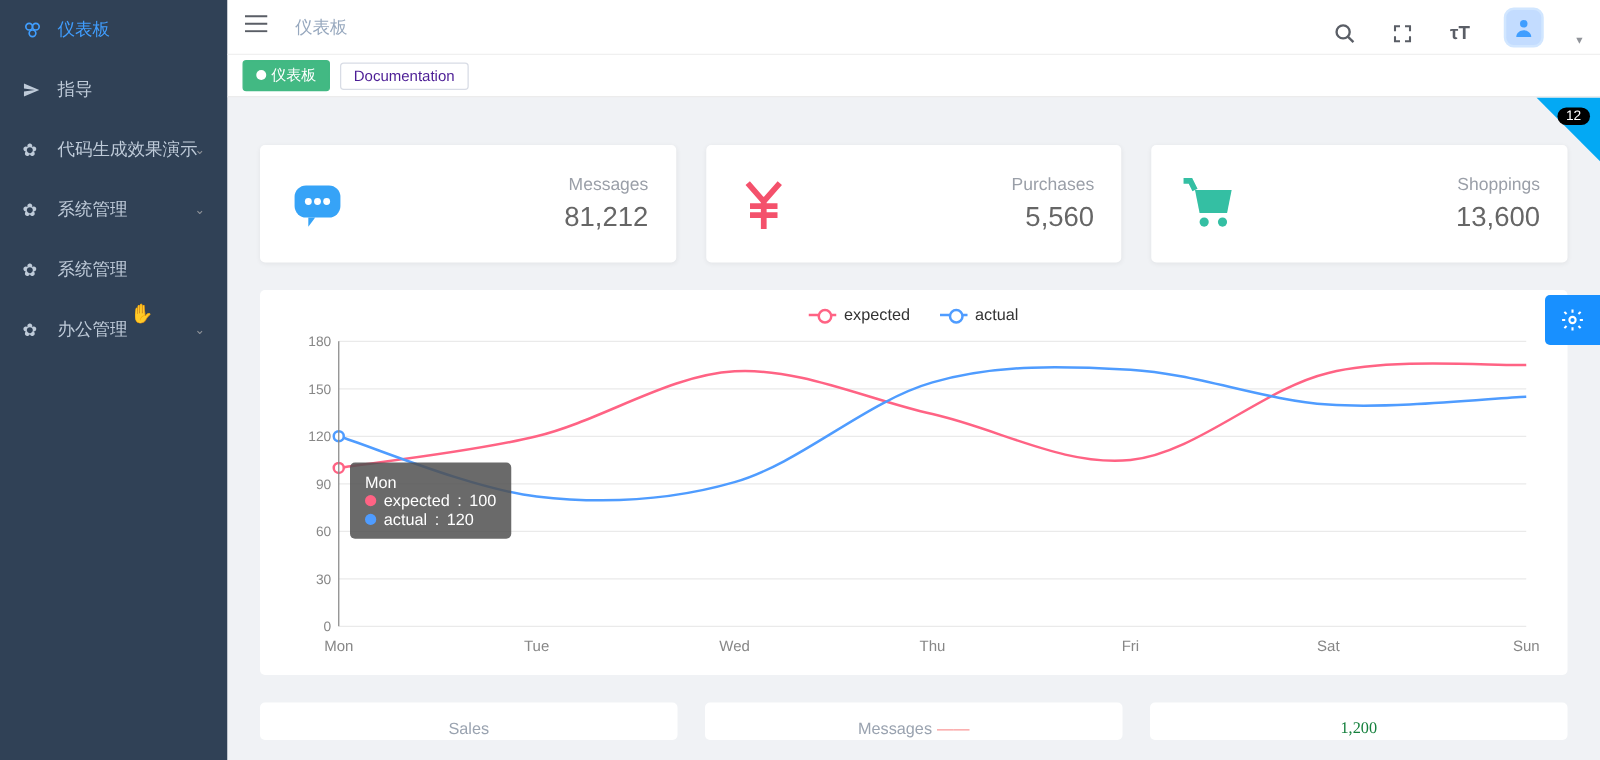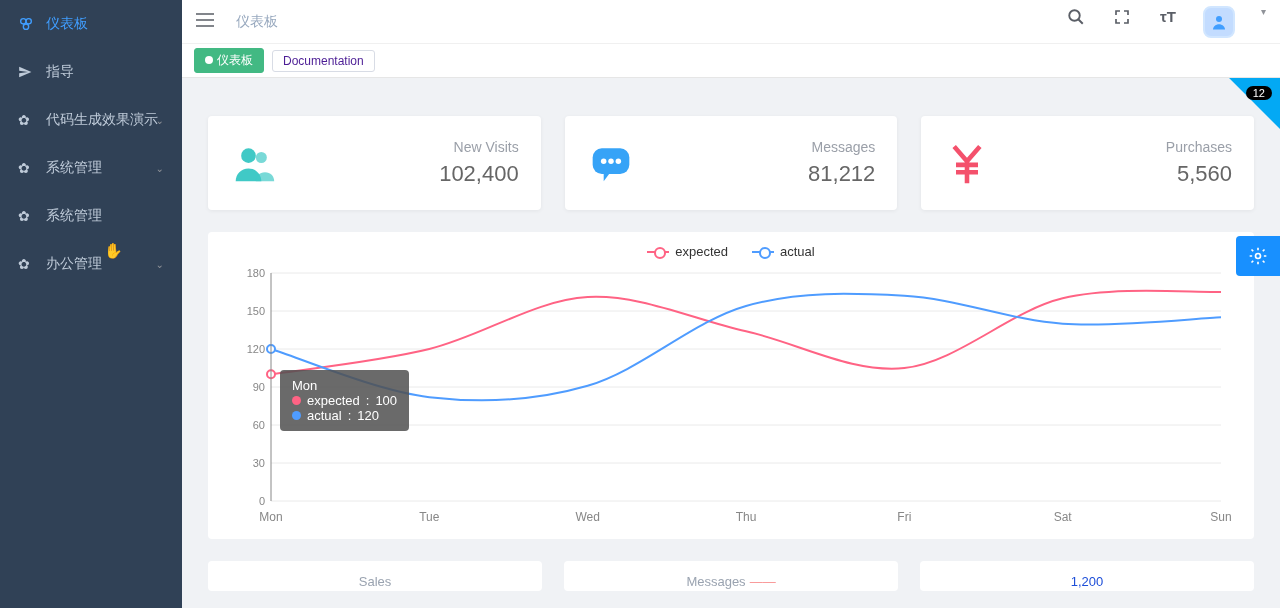--- a/index.html
+++ b/index.html
@@ -7,21 +7,21 @@
 
 .sidebar { position: absolute; left: 0; top: 0; width: 182px; height: 100%; background: #304156; color: #bfcbd9; }
 .sidebar-item { display: flex; align-items: center; height: 48px; padding: 0 18px; font-size: 14px; cursor: pointer; position: relative; }
 .sidebar-item.active { color: #409eff; }
 .sidebar-item .icon { width: 16px; margin-right: 12px; display: inline-flex; }
 .sidebar-item .arrow { position: absolute; right: 18px; font-size: 10px; color: #909399; }
 
 .topbar { position: absolute; left: 182px; top: 0; right: 0; height: 44px; background: #fff; display: flex; align-items: center; padding: 0 14px; border-bottom: 1px solid #f0f0f0; }
 .hamburger { width: 20px; cursor: pointer; }
 .breadcrumb { margin-left: 20px; color: #97a8be; font-size: 14px; }
-.topbar-right { margin-left: auto; display: flex; align-items: flex-start; gap: 24px; }
+.topbar-right { margin-left: auto; display: flex; align-items: flex-end; gap: 24px; }
 .topbar-icon { width: 22px; height: 22px; display: inline-flex; align-items: center; justify-content: center; cursor: pointer; color: #5a5e66; }
 .avatar { width: 32px; height: 32px; border-radius: 8px; background: #c3dcff; display: flex; align-items: center; justify-content: center; color: #409eff; border: 2px solid #d1e6ff; }
 .caret { margin-left: 2px; font-size: 10px; color: #909399; }
 
 .tabbar { position: absolute; left: 182px; top: 44px; right: 0; height: 34px; background: #fff; display: flex; align-items: center; padding: 0 12px; border-bottom: 1px solid #e6e6e6; gap: 8px; }
 .tab { padding: 3px 10px; font-size: 12px; border: 1px solid #d8dce5; border-radius: 3px; color: #4c1d95; cursor: pointer; }
 .tab.active { background: #42b983; border-color: #42b983; color: #fff; }
 .tab .dot { display: inline-block; width: 8px; height: 8px; border-radius: 50%; background: #fff; margin-right: 4px; }
 
 .page { position: absolute; left: 182px; top: 78px; right: 0; bottom: 0; overflow: hidden; background: #f0f2f5; }
@@ -52,21 +52,21 @@
 .ytick { font-size: 11px; fill: #878787; text-anchor: end; }
 .xtick { font-size: 12px; fill: #878787; text-anchor: middle; }
 
 .tooltip { position: absolute; left: 280px; top: 370px; background: rgba(80,80,80,0.85); color: #fff; font-size: 13px; padding: 8px 12px; border-radius: 4px; }
 .tooltip .trow { display: flex; align-items: center; gap: 6px; }
 .tooltip .tdot { width: 9px; height: 9px; border-radius: 50%; }
 
 .panels { display: flex; gap: 22px; margin: 22px 26px 0; }
 .panel { flex: 1; background: #fff; border-radius: 4px; height: 30px; display: flex; align-items: end; justify-content: center; color: #9aa3b0; font-size: 13px; padding-bottom: 2px; }
 .radar-dash { color: #f98f8f; margin-left: 4px; }
-.barval { color: #1d4ed8; }
+.barval { color: #15803d; font-family: Liberation Serif, serif; }
 
 .cursor { position: absolute; left: 104px; top: 242px; font-size: 15px; color: #fff; }
 </style>
 </head>
 <body>
 
 <nav class="sidebar">
   <div class="sidebar-item active">
     <span class="icon">
         <svg width="16" height="16" viewBox="0 0 24 24" fill="none" stroke="#409eff" stroke-width="2">
@@ -152,34 +152,20 @@
   <div class="gear-fab">
     <svg width="20" height="20" viewBox="0 0 24 24" fill="none" stroke="#fff" stroke-width="2">
         <circle cx="12" cy="12" r="3"></circle>
         <path d="M12 2v3M12 19v3M4.2 4.2l2.1 2.1M17.7 17.7l2.1 2.1M2 12h3M19 12h3M4.2 19.8l2.1-2.1M17.7 6.3l2.1-2.1"></path>
       </svg>
   </div>
 
   <div class="cards">
     <div class="card">
       <div class="cicon">
-          <svg width="44" height="44" viewBox="0 0 24 24" fill="#40c9c6">
-            <circle cx="9" cy="8" r="4"></circle>
-            <circle cx="16" cy="9" r="3" opacity="0.7"></circle>
-            <path d="M2 22c0-4 3-7 7-7s7 3 7 7z"></path>
-            <path d="M13 22c0-3 2-5 5-5s5 2 5 5z" opacity="0.7"></path>
-          </svg>
-        </div>
-      <div class="ctxt">
-          <div class="ctitle">New Visits</div>
-          <div class="cvalue">102,400</div>
-        </div>
-    </div>
-    <div class="card">
-      <div class="cicon">
           <svg width="44" height="44" viewBox="0 0 24 24" fill="#36a3f7">
             <rect x="2" y="4" width="20" height="14" rx="5"></rect>
             <path d="M8 22l3-4h-3z"></path>
             <circle cx="8" cy="11" r="1.5" fill="#fff"></circle>
             <circle cx="12" cy="11" r="1.5" fill="#fff"></circle>
             <circle cx="16" cy="11" r="1.5" fill="#fff"></circle>
           </svg>
         </div>
       <div class="ctxt">
           <div class="ctitle">Messages</div>
@@ -188,20 +174,34 @@
     </div>
     <div class="card">
       <div class="cicon">
           <svg width="44" height="44" viewBox="0 0 24 24" fill="none" stroke="#f4516c" stroke-width="2.5">
             <path d="M5 3l7 8 7-8M6 13h12M6 17h12M12 11v12"></path>
           </svg>
         </div>
       <div class="ctxt">
           <div class="ctitle">Purchases</div>
           <div class="cvalue">5,560</div>
+        </div>
+    </div>
+    <div class="card">
+      <div class="cicon">
+          <svg width="44" height="44" viewBox="0 0 24 24" fill="#34bfa3">
+            <path d="M6 6h16l-2 10H8z"></path>
+            <path d="M6 6L4 2H1" stroke="#34bfa3" stroke-width="2.5" fill="none"></path>
+            <circle cx="10" cy="20" r="2"></circle>
+            <circle cx="18" cy="20" r="2"></circle>
+          </svg>
+        </div>
+      <div class="ctxt">
+          <div class="ctitle">Shoppings</div>
+          <div class="cvalue">13,600</div>
         </div>
     </div>
   </div>
 
   <div class="chart-wrap">
     <div class="legend">
       <div class="l">
           <span class="lmark red"></span>
           <span>expected</span>
         </div>

